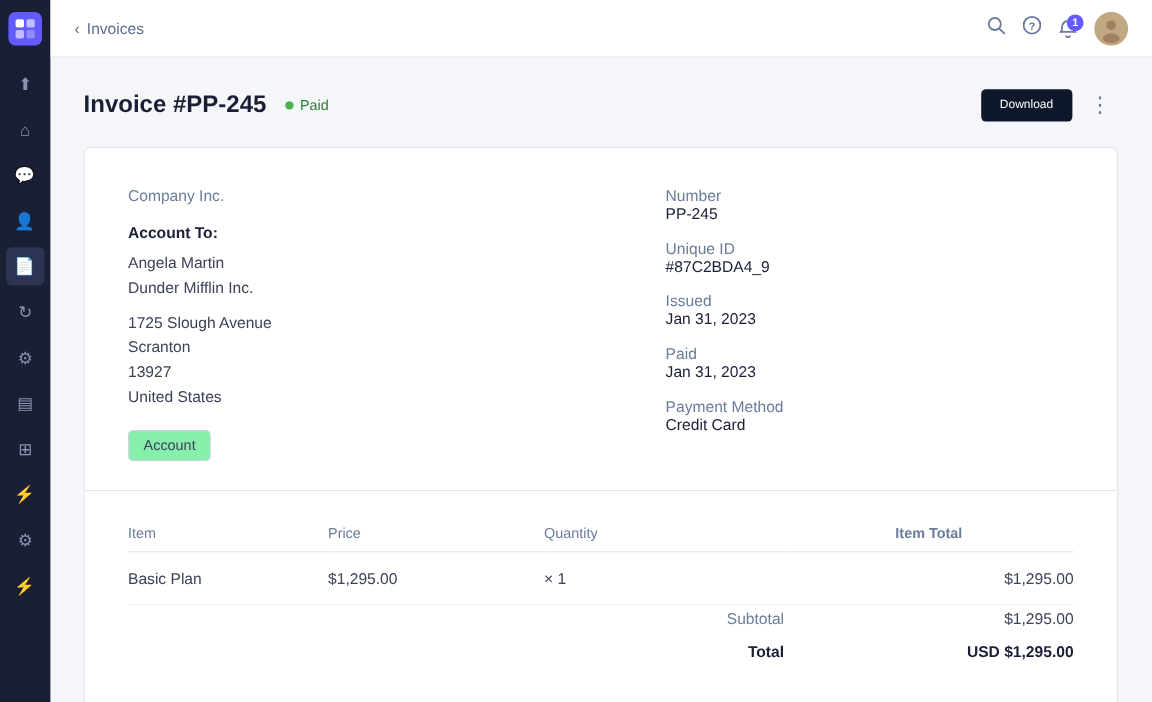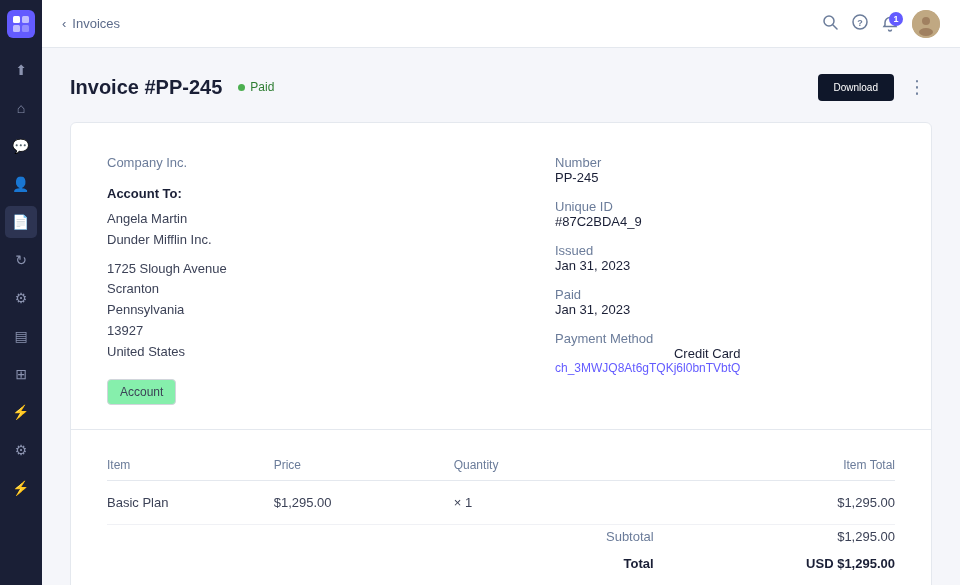--- a/index.html
+++ b/index.html
@@ -263,21 +263,22 @@
     }
     .items-table th {
       text-align: left;
       font-size: 12px;
       color: #6b7c9a;
       font-weight: 500;
       padding: 8px 0;
       border-bottom: 1px solid #e4e8ee;
     }
     .items-table th:last-child {
-      text-align: right;
+      text-align: center;
+      font-weight: bold;
     }
     .items-table td {
       padding: 14px 0;
       font-size: 13px;
       color: #3c4257;
       border-bottom: 1px solid #f0f1f5;
     }
     .items-table td:last-child {
       text-align: right;
     }
@@ -408,21 +409,20 @@
 
         <div>
           <div class="company-name">Company Inc.</div>
           <div class="invoiced-to-label">Account To:</div>
           <div class="address-block">
             <div>Angela Martin</div>
             <div>Dunder Mifflin Inc.</div>
             <div style="margin-top:8px;">
               <div>1725 Slough Avenue</div>
               <div>Scranton</div>
-              <div>Pennsylvania</div>
               <div>13927</div>
               <div>United States</div>
             </div>
           </div>
           <button class="account-btn">Account</button>
         </div>
 
         <div class="invoice-details">
           <div class="detail-row">
             <span class="detail-label">Number</span>
@@ -437,21 +437,20 @@
             <span class="detail-value">Jan 31, 2023</span>
           </div>
           <div class="detail-row">
             <span class="detail-label">Paid</span>
             <span class="detail-value">Jan 31, 2023</span>
           </div>
           <div class="detail-row">
             <span class="detail-label">Payment Method</span>
             <div class="payment-method-block">
               <div class="detail-value">Credit Card</div>
-              <div class="detail-value link" style="font-size:12px;">ch_3MWJQ8At6gTQKj6l0bnTVbtQ</div>
             </div>
           </div>
         </div>
       </div>
 
       <hr class="divider">
 
       <table class="items-table">
         <thead>
           <tr>

